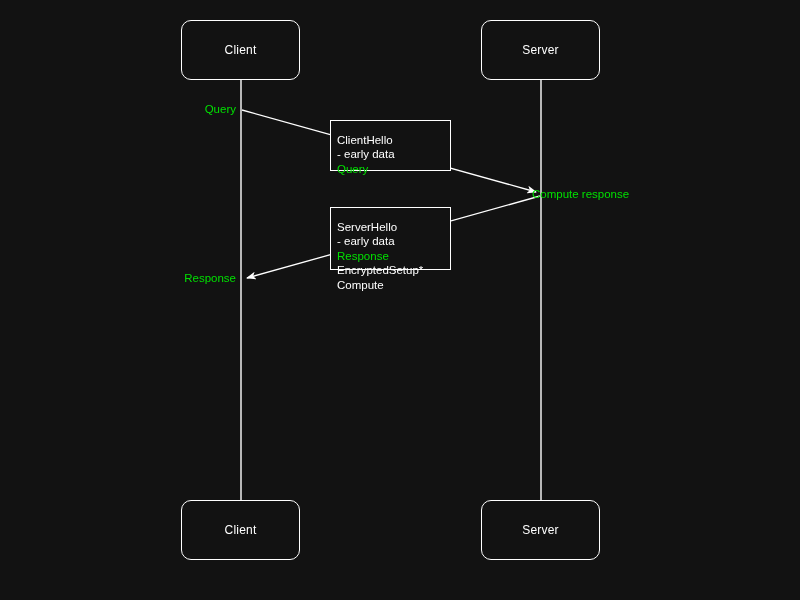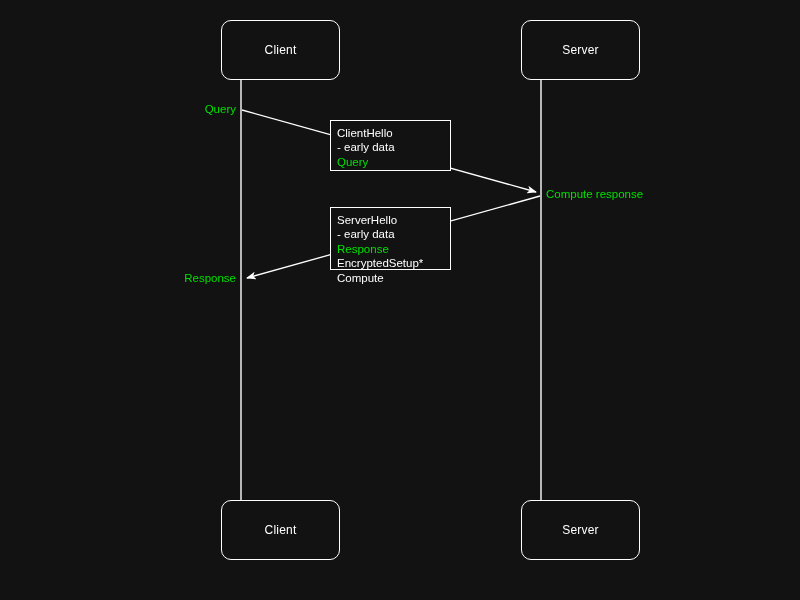--- a/index.html
+++ b/index.html
@@ -24,33 +24,32 @@
   }
   .lifeline-box {
     position: absolute;
     border: 1px solid #ffffff;
     border-radius: 10px;
     background: #121212;
     display: flex;
     align-items: center;
     justify-content: center;
     box-sizing: border-box;
-    margin-left: 40px;
   }
   .lifeline-box span {
     color: #ffffff;
     font-size: 12px;
     letter-spacing: 0.2px;
   }
   .note-box {
     position: absolute;
     border: 1px solid #ffffff;
     background: #121212;
     box-sizing: border-box;
-    padding: 5px 5px 4px 6px;
+    padding: 12px 5px 4px 6px;
   }
   .note-line {
     color: #ffffff;
     font-size: 11.5px;
     line-height: 14.4px;
     white-space: nowrap;
   }
   .note-line.green {
     color: #00e000;
   }
@@ -97,21 +96,21 @@
   </div>
 
   <div class="lifeline-box" style="left:481px; top:500px; width:119px; height:60px;">
     <span>Server</span>
   </div>
 
   <div class="edge-label right-aligned" style="left:121px; top:103px; width:115px;">Query</div>
 
   <div class="edge-label right-aligned" style="left:121px; top:272px; width:115px;">Response</div>
 
-  <div class="edge-label" style="left:546px; top:188px;">Compute response</div>
+  <div class="edge-label" style="left:532px; top:188px;">Compute response</div>
 
   <div class="note-box" style="left:330px; top:120px; width:121px; height:51px;">
     <div class="note-line">ClientHello</div>
     <div class="note-line">- early data</div>
     <div class="note-line green">Query</div>
   </div>
 
   <div class="note-box" style="left:330px; top:207px; width:121px; height:63px;">
     <div class="note-line">ServerHello</div>
     <div class="note-line">- early data</div>

